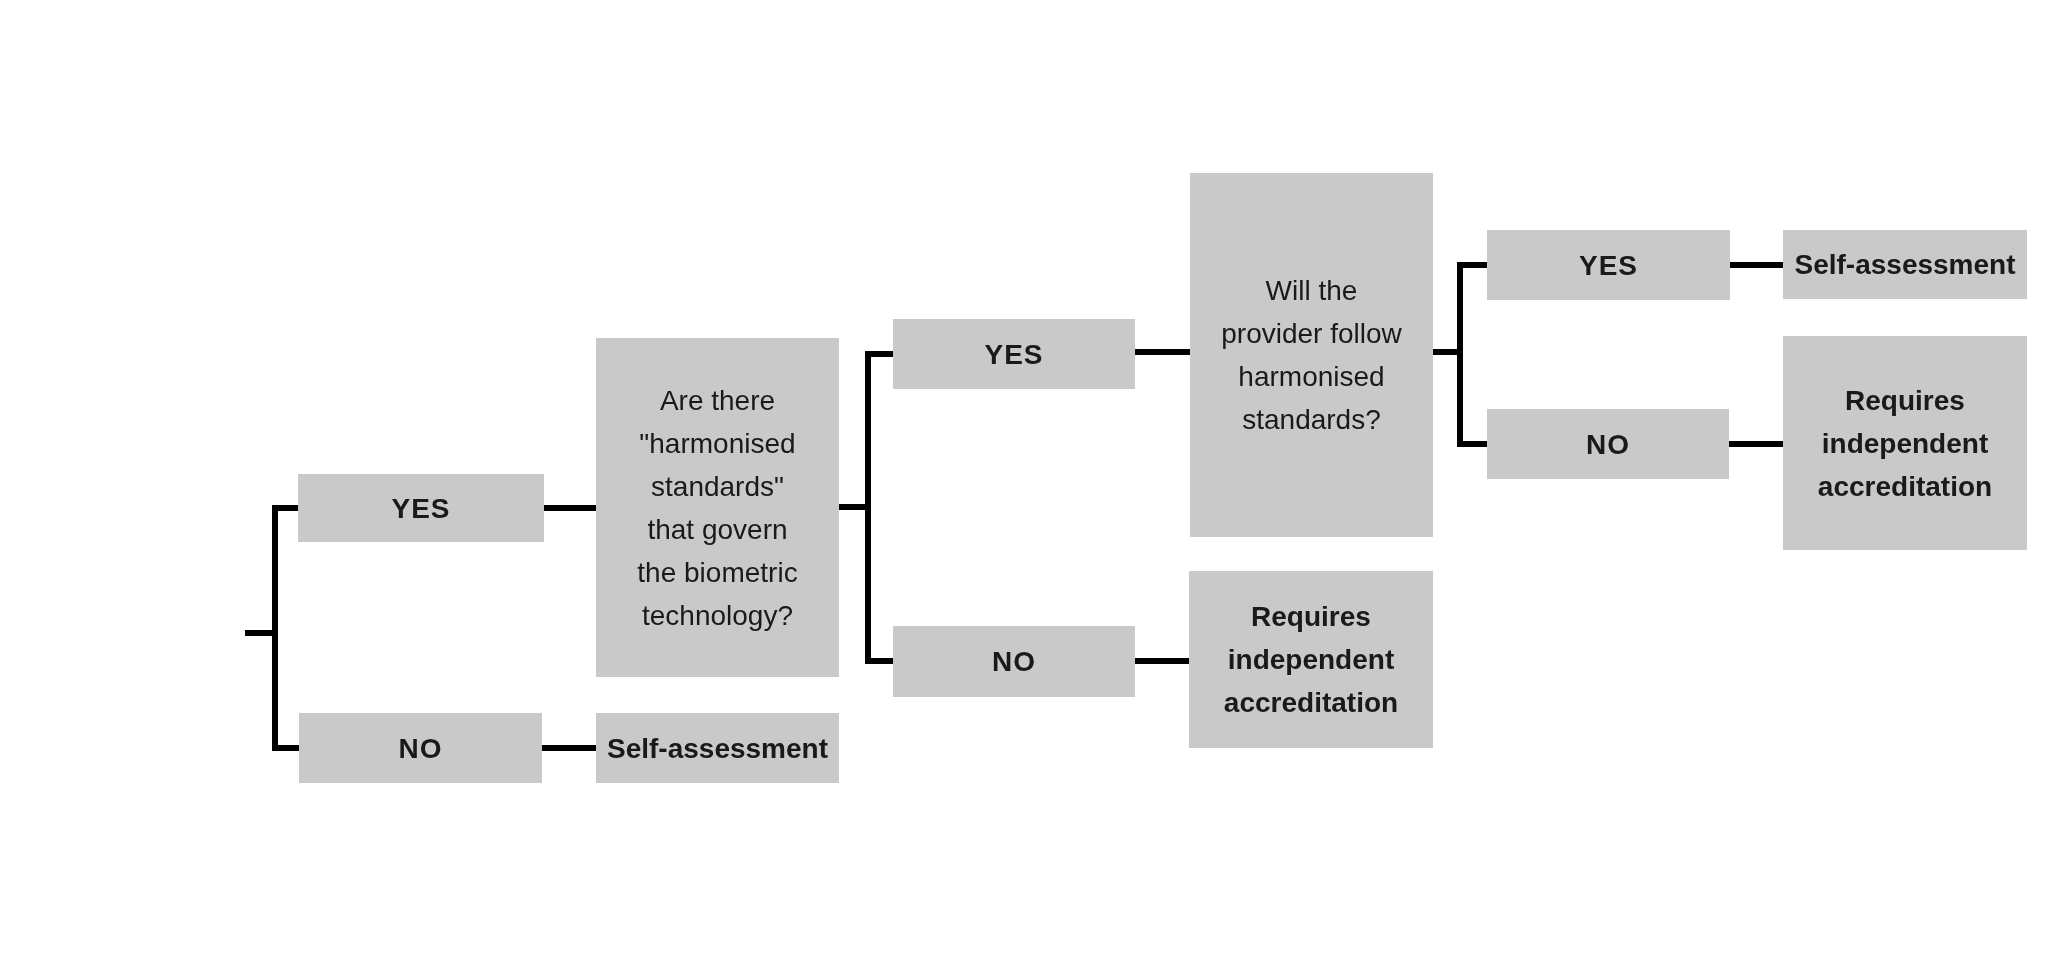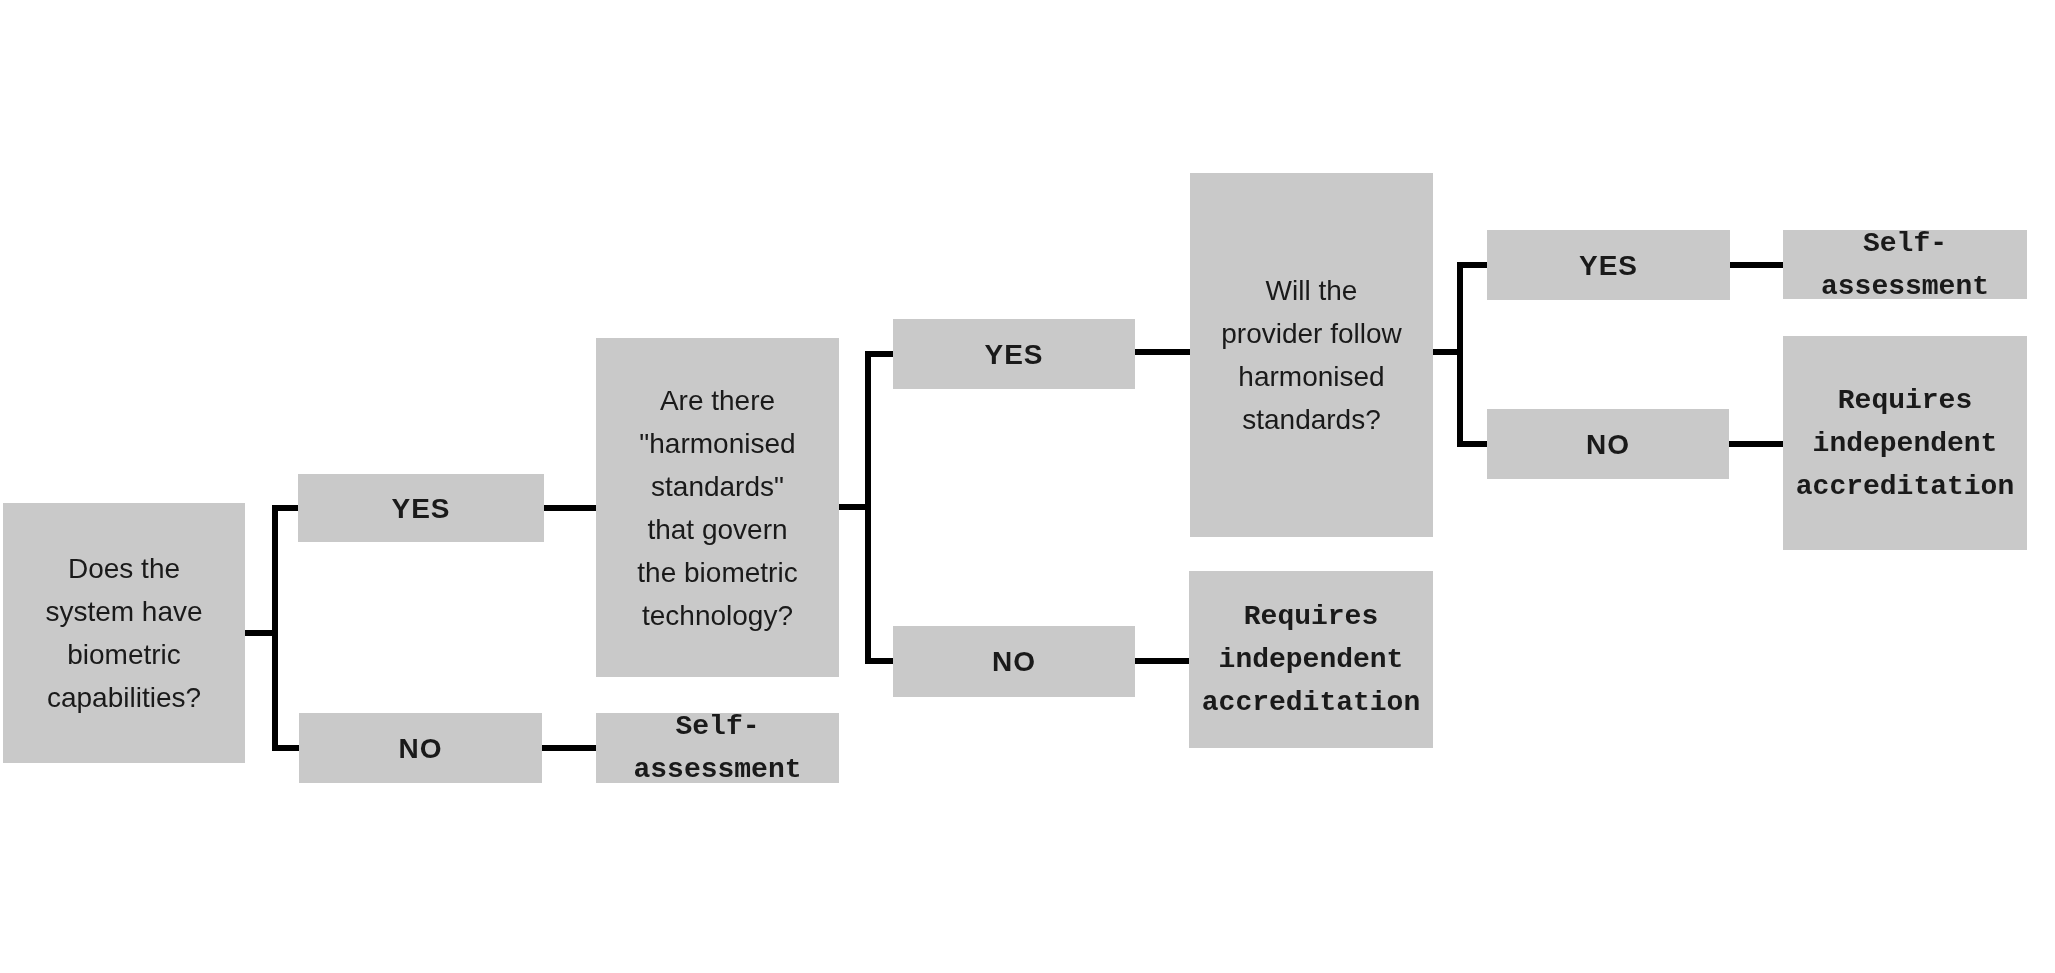--- a/index.html
+++ b/index.html
@@ -23,35 +23,31 @@
     align-items: center;
     justify-content: center;
     text-align: center;
     white-space: pre-line;
     font-size: 28px;
     line-height: 43px;
     box-sizing: border-box;
   }
   .question { font-weight: 400; }
   .answer   { font-weight: 700; letter-spacing: 1px; }
-  .outcome  { font-weight: 700; font-family: Liberation Mono, monospace; }
+  .outcome  { font-weight: 700; }
   .line {
     position: absolute;
     background: #000000;
   }
 </style>
 </head>
 <body>
 
 <div class="canvas">
 
-  <div class="node question" style="left:3px; top:503px; width:242px; height:260px;">Does the
-system have
-biometric
-capabilities?</div>
 
   <div class="node answer" style="left:298px; top:474px; width:246px; height:68px;">YES</div>
   <div class="node answer" style="left:299px; top:713px; width:243px; height:70px;">NO</div>
 
   <div class="node question" style="left:596px; top:338px; width:243px; height:339px;text-align:center;">Are there
 "harmonised
 standards"
 that govern
 the biometric
 technology?</div>

